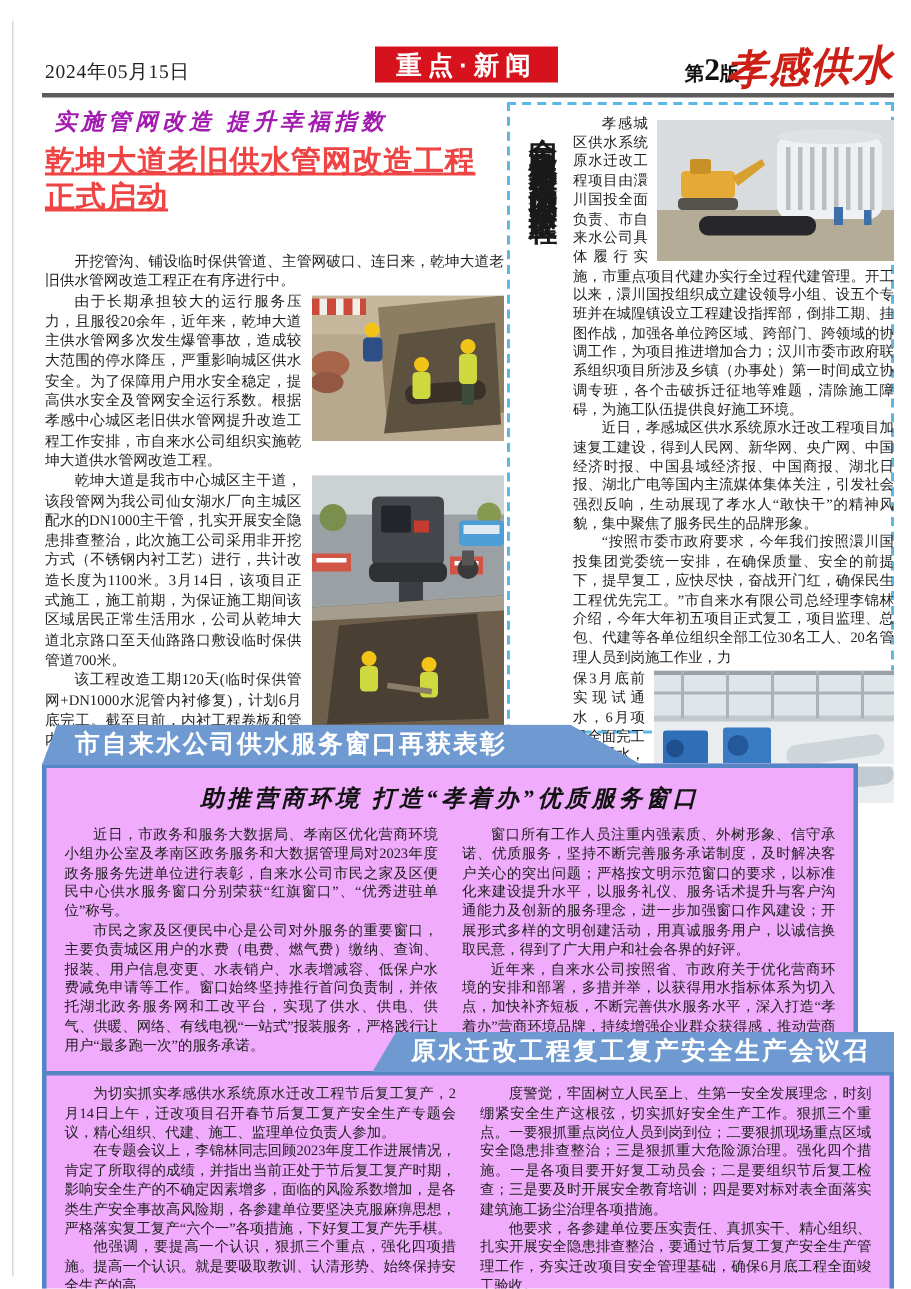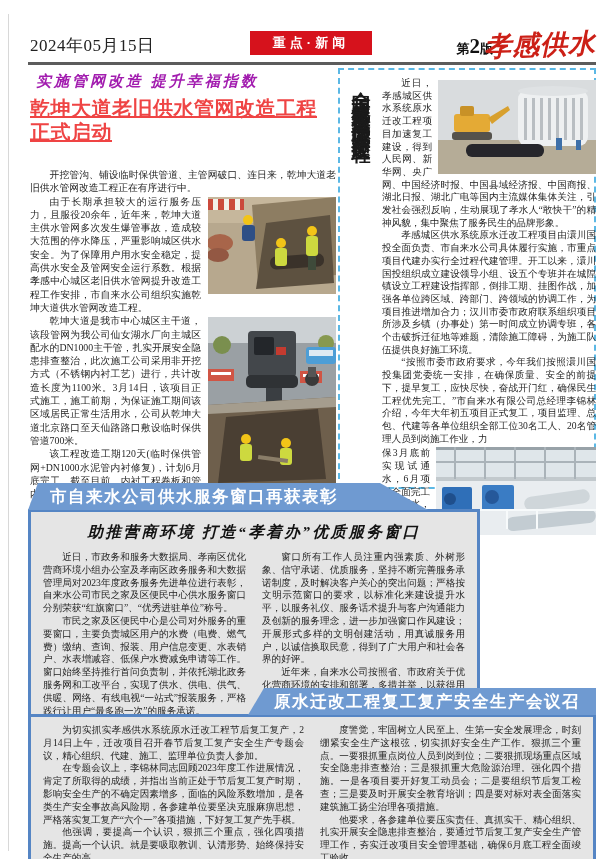--- a/index.html
+++ b/index.html
@@ -5,24 +5,24 @@
   html,body{margin:0;padding:0;}
   body{
     width:607px;height:859px;position:relative;background:#ffffff;
     font-family:"Liberation Serif","DejaVu Serif",serif;color:#1e1e1e;
     overflow:hidden;
   }
   .edge-line{position:absolute;left:8px;top:14px;bottom:8px;width:1px;background:#d8d8d8;}
 
   
   .header{position:absolute;left:28px;top:28px;width:568px;height:32px;}
-  .date{position:absolute;left:2px;bottom:3px;font-size:17px;letter-spacing:.5px;color:#222;}
+  .date{position:absolute;left:2px;bottom:3px;font-size:13px;letter-spacing:.5px;color:#222;}
   .section-flag{position:absolute;left:222px;top:3px;width:122px;height:24px;background:#d6121c;
     color:#fff;display:flex;align-items:center;justify-content:center;
-    font-family:"Liberation Sans","DejaVu Sans",sans-serif;font-weight:bold;font-size:13px;letter-spacing:4px;}
+    font-family:"Liberation Sans","DejaVu Sans",sans-serif;font-weight:bold;font-size:17px;letter-spacing:4px;}
   .edition{position:absolute;right:103px;bottom:1px;font-family:"Liberation Sans","DejaVu Sans",sans-serif;
     font-weight:bold;color:#111;font-size:13px;}
   .edition .num{font-size:21px;font-family:"Liberation Serif",serif;}
   .masthead{position:absolute;right:0;bottom:-3px;font-style:italic;font-weight:bold;font-size:27px;
     color:#cc2017;transform:rotate(-2deg);letter-spacing:1px;
     font-family:"DejaVu Serif","Liberation Serif",serif;}
   .header-rule{position:absolute;left:28px;top:62px;width:568px;height:3px;background:#5c5c5c;}
 
   
   .article1{position:absolute;left:30px;top:72px;width:306px;}
@@ -43,26 +43,26 @@
     font-size:19px;color:#1a1a1a;writing-mode:vertical-rl;text-orientation:upright;letter-spacing:3.2px;
     line-height:29px;}
   .sb-content{flex:1;margin-left:6px;font-size:9.6px;line-height:12.7px;text-align:justify;}
   .sb-content p{margin:0;text-indent:2em;}
   .photo3{float:right;width:158px;height:94px;margin:3px 0 3px 6px;}
   .sb-bottom{display:flex;margin-top:2px;}
   .sb-tail{width:48px;flex:none;font-size:9.6px;line-height:12.7px;text-align:justify;}
   .photo4{width:160px;height:88px;margin-left:6px;flex:none;}
 
   
-  .s2{position:absolute;left:28px;top:483px;width:452px;}
+  .s2{position:absolute;left:28px;top:483px;width:544px;}
   .banner{height:27px;background:#6f9ad1;color:#fff;font-family:"Liberation Sans","DejaVu Sans",sans-serif;
     font-weight:bold;font-size:16.5px;letter-spacing:1.5px;line-height:27px;}
   .s2-banner{width:400px;padding-left:22px;box-sizing:border-box;
     clip-path:polygon(10px 0,352px 0,400px 100%,0 100%);}
-  .sec-box{margin-top:-1px;border:3px solid #5585c4;border-bottom-width:7px;background:#e5e5e5;
+  .sec-box{margin-top:-1px;border:3px solid #5585c4;border-bottom-width:7px;background:#f0abfc;
     padding:7px 12px 9px;}
   .subtitle{text-align:center;font-style:italic;font-weight:bold;font-size:15.5px;letter-spacing:2.5px;
     color:#121212;margin:3px 0 8px;}
   .cols{display:flex;gap:16px;}
   .col{flex:1;font-size:9.6px;line-height:12.8px;text-align:justify;}
   .col p{margin:0;text-indent:2em;}
 
   .s3{position:absolute;left:28px;top:688px;width:568px;}
   .s3-banner{width:348px;margin-left:auto;padding-left:26px;box-sizing:border-box;
     clip-path:polygon(16px 0,100% 0,100% 100%,0 100%);}
@@ -164,22 +164,22 @@
           <rect x="142" y="18" width="3" height="42" fill="#b9bec2"></rect>
         <rect x="16" y="34" width="36" height="18" rx="3" fill="#e4aa35"></rect>
         <rect x="22" y="26" width="14" height="10" rx="2" fill="#c89127"></rect>
         <polygon points="50,38 70,26 72,30 54,44" fill="#d8a02e"></polygon>
         <rect x="14" y="52" width="40" height="8" rx="3" fill="#55524c"></rect>
         <rect x="28" y="64" width="78" height="13" rx="6" fill="#26262b"></rect>
         <rect x="118" y="58" width="6" height="12" fill="#3d6fa8"></rect>
         <rect x="138" y="60" width="5" height="10" fill="#3d6fa8"></rect>
       </svg>
     </div>
+    <p>孝感城区供水系统原水迁改工程项目由澴川国投全面负责、市自来水公司具体履行实施，市重点项目代建办实行全过程代建管理。开工以来，澴川国投组织成立建设领导小组、设五个专班并在城隍镇设立工程建设指挥部，倒排工期、挂图作战，加强各单位跨区域、跨部门、跨领域的协调工作，为项目推进增加合力；汉川市委市政府联系组织项目所涉及乡镇（办事处）第一时间成立协调专班，各个击破拆迁征地等难题，清除施工障碍，为施工队伍提供良好施工环境。</p>
     <p>近日，孝感城区供水系统原水迁改工程项目加速复工建设，得到人民网、新华网、央广网、中国经济时报、中国县域经济报、中国商报、湖北日报、湖北广电等国内主流媒体集体关注，引发社会强烈反响，生动展现了孝水人“敢快干”的精神风貌，集中聚焦了服务民生的品牌形象。</p>
-    <p>孝感城区供水系统原水迁改工程项目由澴川国投全面负责、市自来水公司具体履行实施，市重点项目代建办实行全过程代建管理。开工以来，澴川国投组织成立建设领导小组、设五个专班并在城隍镇设立工程建设指挥部，倒排工期、挂图作战，加强各单位跨区域、跨部门、跨领域的协调工作，为项目推进增加合力；汉川市委市政府联系组织项目所涉及乡镇（办事处）第一时间成立协调专班，各个击破拆迁征地等难题，清除施工障碍，为施工队伍提供良好施工环境。</p>
     <p>“按照市委市政府要求，今年我们按照澴川国投集团党委统一安排，在确保质量、安全的前提下，提早复工，应快尽快，奋战开门红，确保民生工程优先完工。”市自来水有限公司总经理李锦林介绍，今年大年初五项目正式复工，项目监理、总包、代建等各单位组织全部工位30名工人、20名管理人员到岗施工作业，力</p>
     <div class="sb-bottom">
       <div class="sb-tail">保3月底前实现试通水，6月项目全面完工正式通水，让市民群众早日吃上更加优质的“放心水”。</div>
       <div class="photo photo4">
         <svg viewBox="0 0 160 88" preserveAspectRatio="none">
           <rect width="160" height="88" fill="#e9edf0"></rect>
           <rect width="160" height="32" fill="#dfe6ea"></rect>
           <rect x="0" y="0" width="160" height="3" fill="#98a2a8"></rect>
           <rect x="0" y="14" width="160" height="2" fill="#aab3b9"></rect>
           <rect x="0" y="30" width="160" height="4" fill="#c2c9cd"></rect>

